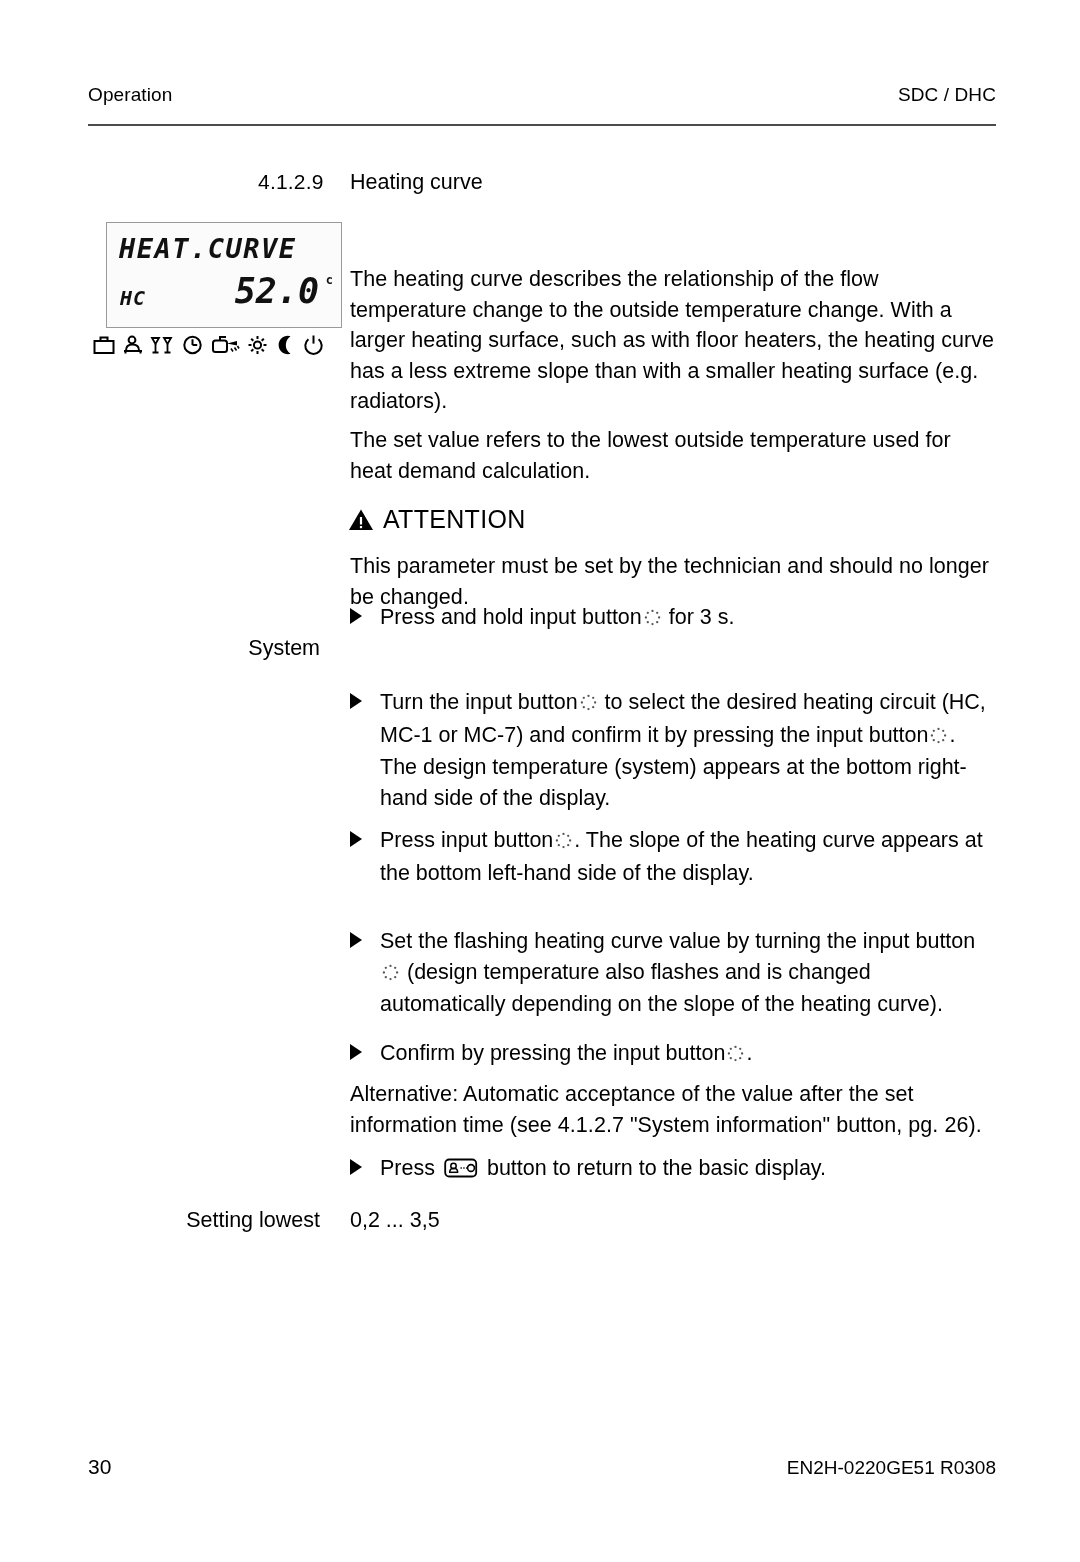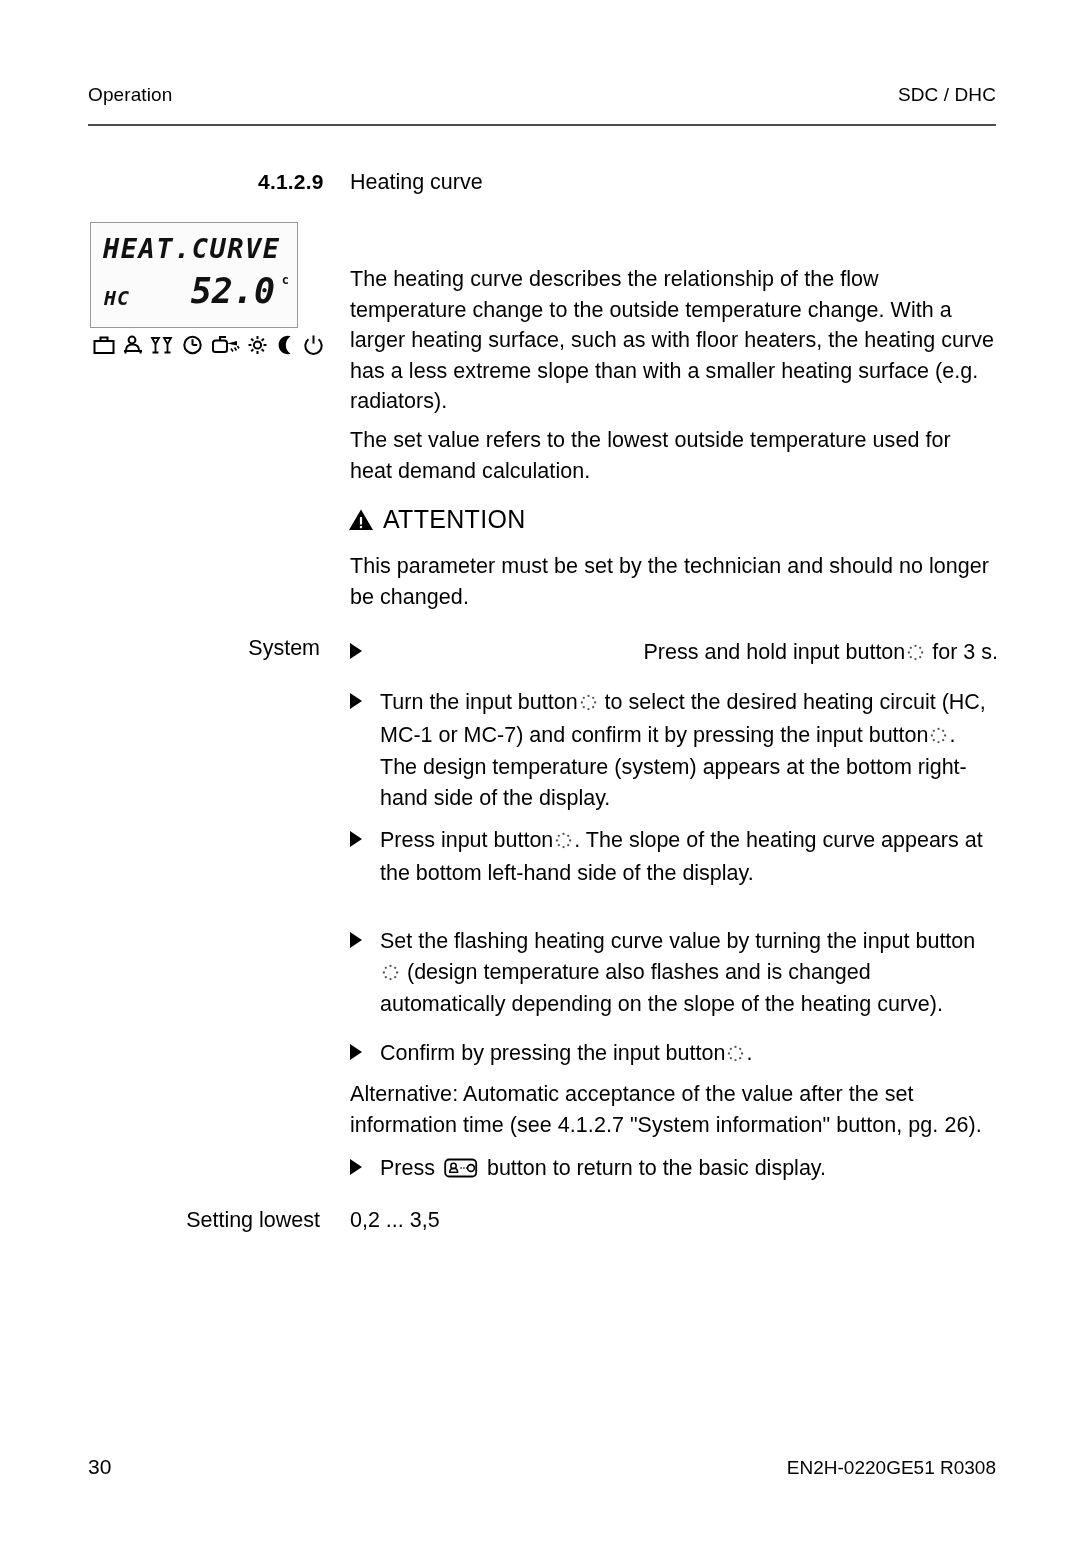--- a/index.html
+++ b/index.html
@@ -40,44 +40,45 @@
     height: 2px;
     background: #4c4c4c;
   }
 
   
   .sec-num {
     position: absolute;
     left: 258px;
     top: 170px;
     font-size: 21px;
-    font-weight: bold;
+    font-weight: normal;
     letter-spacing: 0.2px;
   }
   .sec-title {
     position: absolute;
     left: 350px;
     top: 170px;
     font-size: 21.5px;
   }
 
   
   .lcd-wrap {
     position: absolute;
     left: 90px;
     top: 222px;
     width: 236px;
   }
   .lcd {
     position: relative;
     box-sizing: border-box;
-    width: 208px;
+    width: 236px;
     height: 106px;
     border: 1.5px solid #9a9a9a;
     background: #fbfbfb;
+    margin-left: 16px;
   }
   .lcd-line1 {
     position: absolute;
     left: 12px;
     top: 10px;
     font-family: "DejaVu Sans Mono", monospace;
     font-size: 27px;
     font-style: italic;
     font-weight: bold;
     letter-spacing: 1.5px;
@@ -187,21 +188,21 @@
     left: 0px;
     top: 6px;
     width: 0;
     height: 0;
     border-left: 12px solid #000;
     border-top: 8px solid transparent;
     border-bottom: 8px solid transparent;
   }
   .step .stxt { display: block; margin-left: 30px; }
 
-  .s1 { top: 637px; text-align: right; }
+  .s1 { top: 602px; }
   .s2 { top: 687px; }
   .s3 { top: 825px; }
   .s4 { top: 926px; }
   .s5 { top: 1038px; }
   .p5 { top: 1079px; }
   .s6 { top: 1153px; }
 
   
   .knob-ic {
     display: inline-block;

